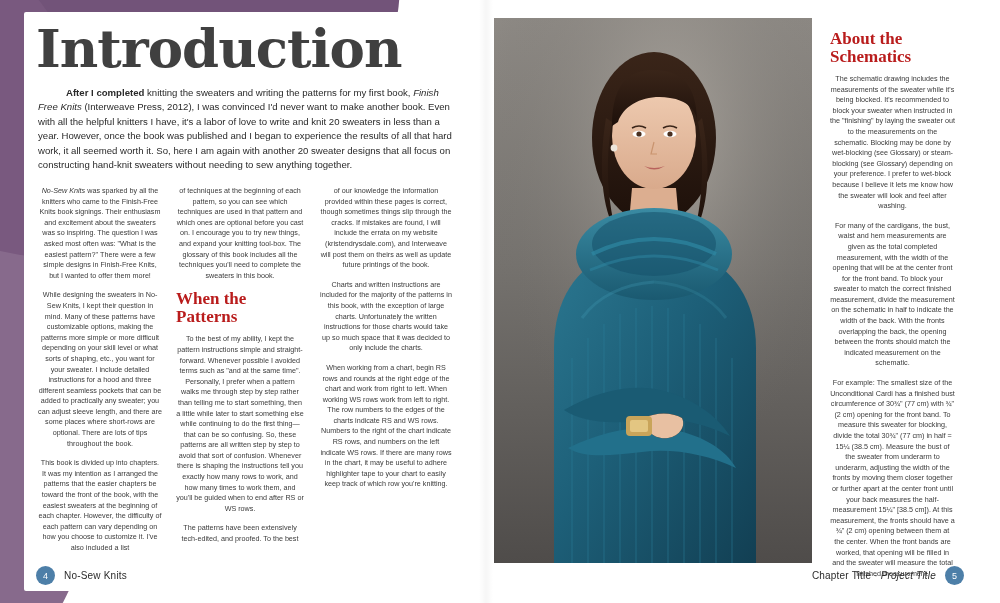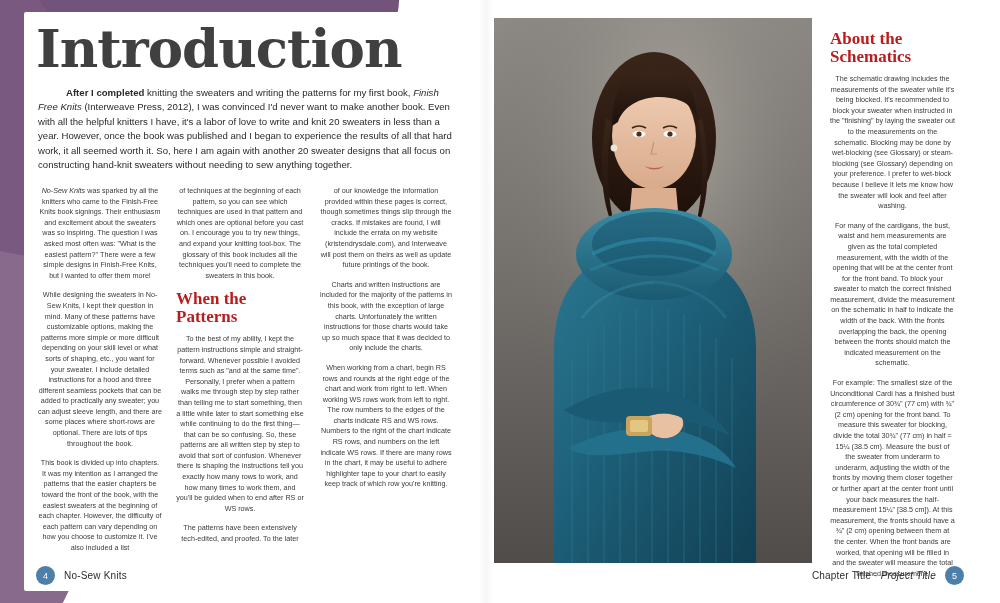--- a/index.html
+++ b/index.html
@@ -202,21 +202,21 @@
     <div class="col col-1">
       <p><i>No-Sew Knits</i><span> was sparked by all the knitters who came to the Finish-Free Knits book signings. Their enthusiasm and excitement about the sweaters was so inspiring. The question I was asked most often was: "What is the easiest pattern?" There were a few simple designs in Finish-Free Knits, but I wanted to offer them more!</span></p>
       <p>While designing the sweaters in No-Sew Knits, I kept their question in mind. Many of these patterns have customizable options, making the patterns more simple or more difficult depending on your skill level or what sorts of shaping, etc., you want for your sweater. I include detailed instructions for a hood and three different seamless pockets that can be added to practically any sweater; you can adjust sleeve length, and there are some places where short-rows are optional. There are lots of tips throughout the book.</p>
       <p>This book is divided up into chapters. It was my intention as I arranged the patterns that the easier chapters be toward the front of the book, with the easiest sweaters at the beginning of each chapter. However, the difficulty of each pattern can vary depending on how you choose to customize it. I've also included a list</p>
     </div>
 
     <div class="col col-2">
       <p>of techniques at the beginning of each pattern, so you can see which techniques are used in that pattern and which ones are optional before you cast on. I encourage you to try new things, and expand your knitting tool-box. The glossary of this book includes all the techniques you'll need to complete the sweaters in this book.</p>
       <div class="subhead">When the Patterns</div>
       <p>To the best of my ability, I kept the pattern instructions simple and straight-forward. Whenever possible I avoided terms such as "and at the same time". Personally, I prefer when a pattern walks me through step by step rather than telling me to start something, then a little while later to start something else while continuing to do the first thing—that can be so confusing. So, these patterns are all written step by step to avoid that sort of confusion. Whenever there is shaping the instructions tell you exactly how many rows to work, and how many times to work them, and you'll be guided when to end after RS or WS rows.</p>
-      <p>The patterns have been extensively tech-edited, and proofed. To the later</p>
+      <p>The patterns have been extensively tech-edited, and proofed. To the best</p>
     </div>
 
     <div class="col col-3">
       <p>of our knowledge the information provided within these pages is correct, though sometimes things slip through the cracks. If mistakes are found, I will include the errata on my website (kristendrysdale.com), and Interweave will post them on theirs as well as update future printings of the book.</p>
       <p>Charts and written instructions are included for the majority of the patterns in this book, with the exception of large charts. Unfortunately the written instructions for those charts would take up so much space that it was decided to only include the charts.</p>
       <p>When working from a chart, begin RS rows and rounds at the right edge of the chart and work from right to left. When working WS rows work from left to right. The row numbers to the edges of the charts indicate RS and WS rows. Numbers to the right of the chart indicate RS rows, and numbers on the left indicate WS rows. If there are many rows in the chart, it may be useful to adhere highlighter tape to your chart to easily keep track of which row you're knitting.</p>
     </div>
 
     <div class="photo">
       <svg width="318" height="545" viewBox="0 0 318 545">

